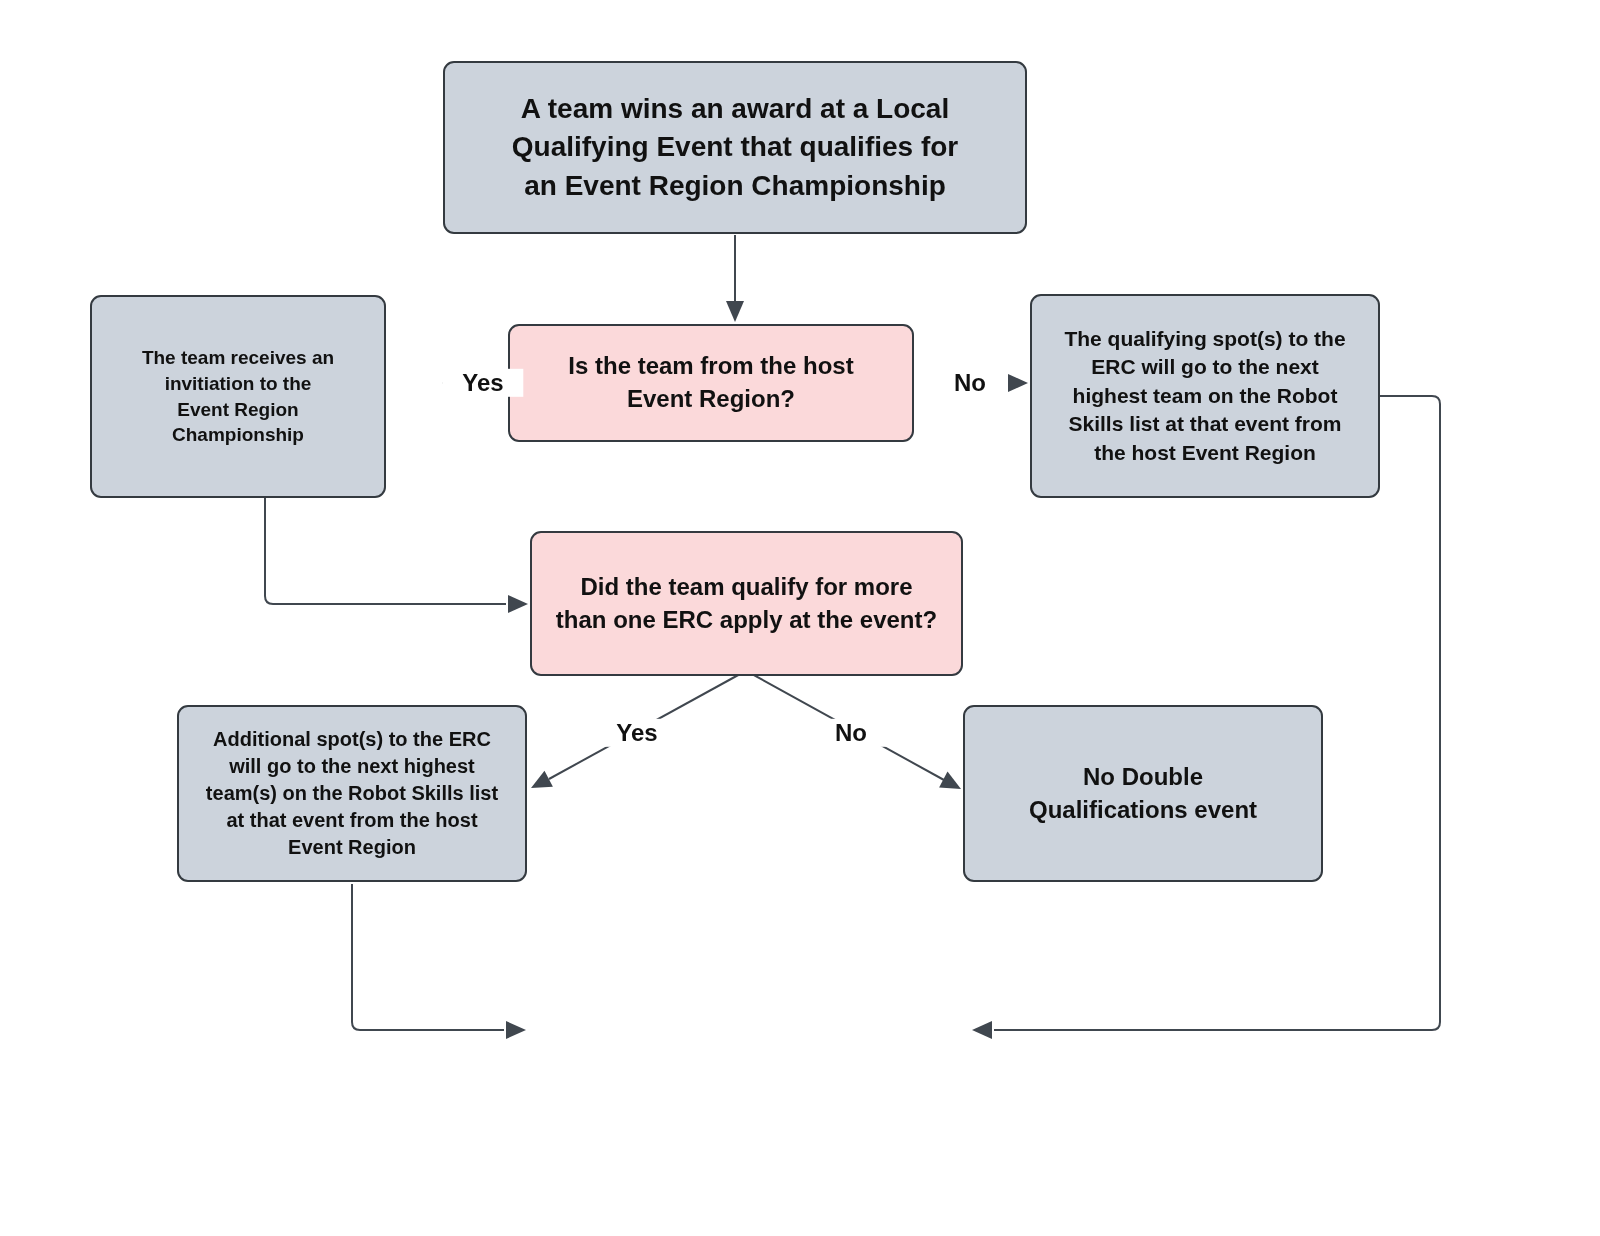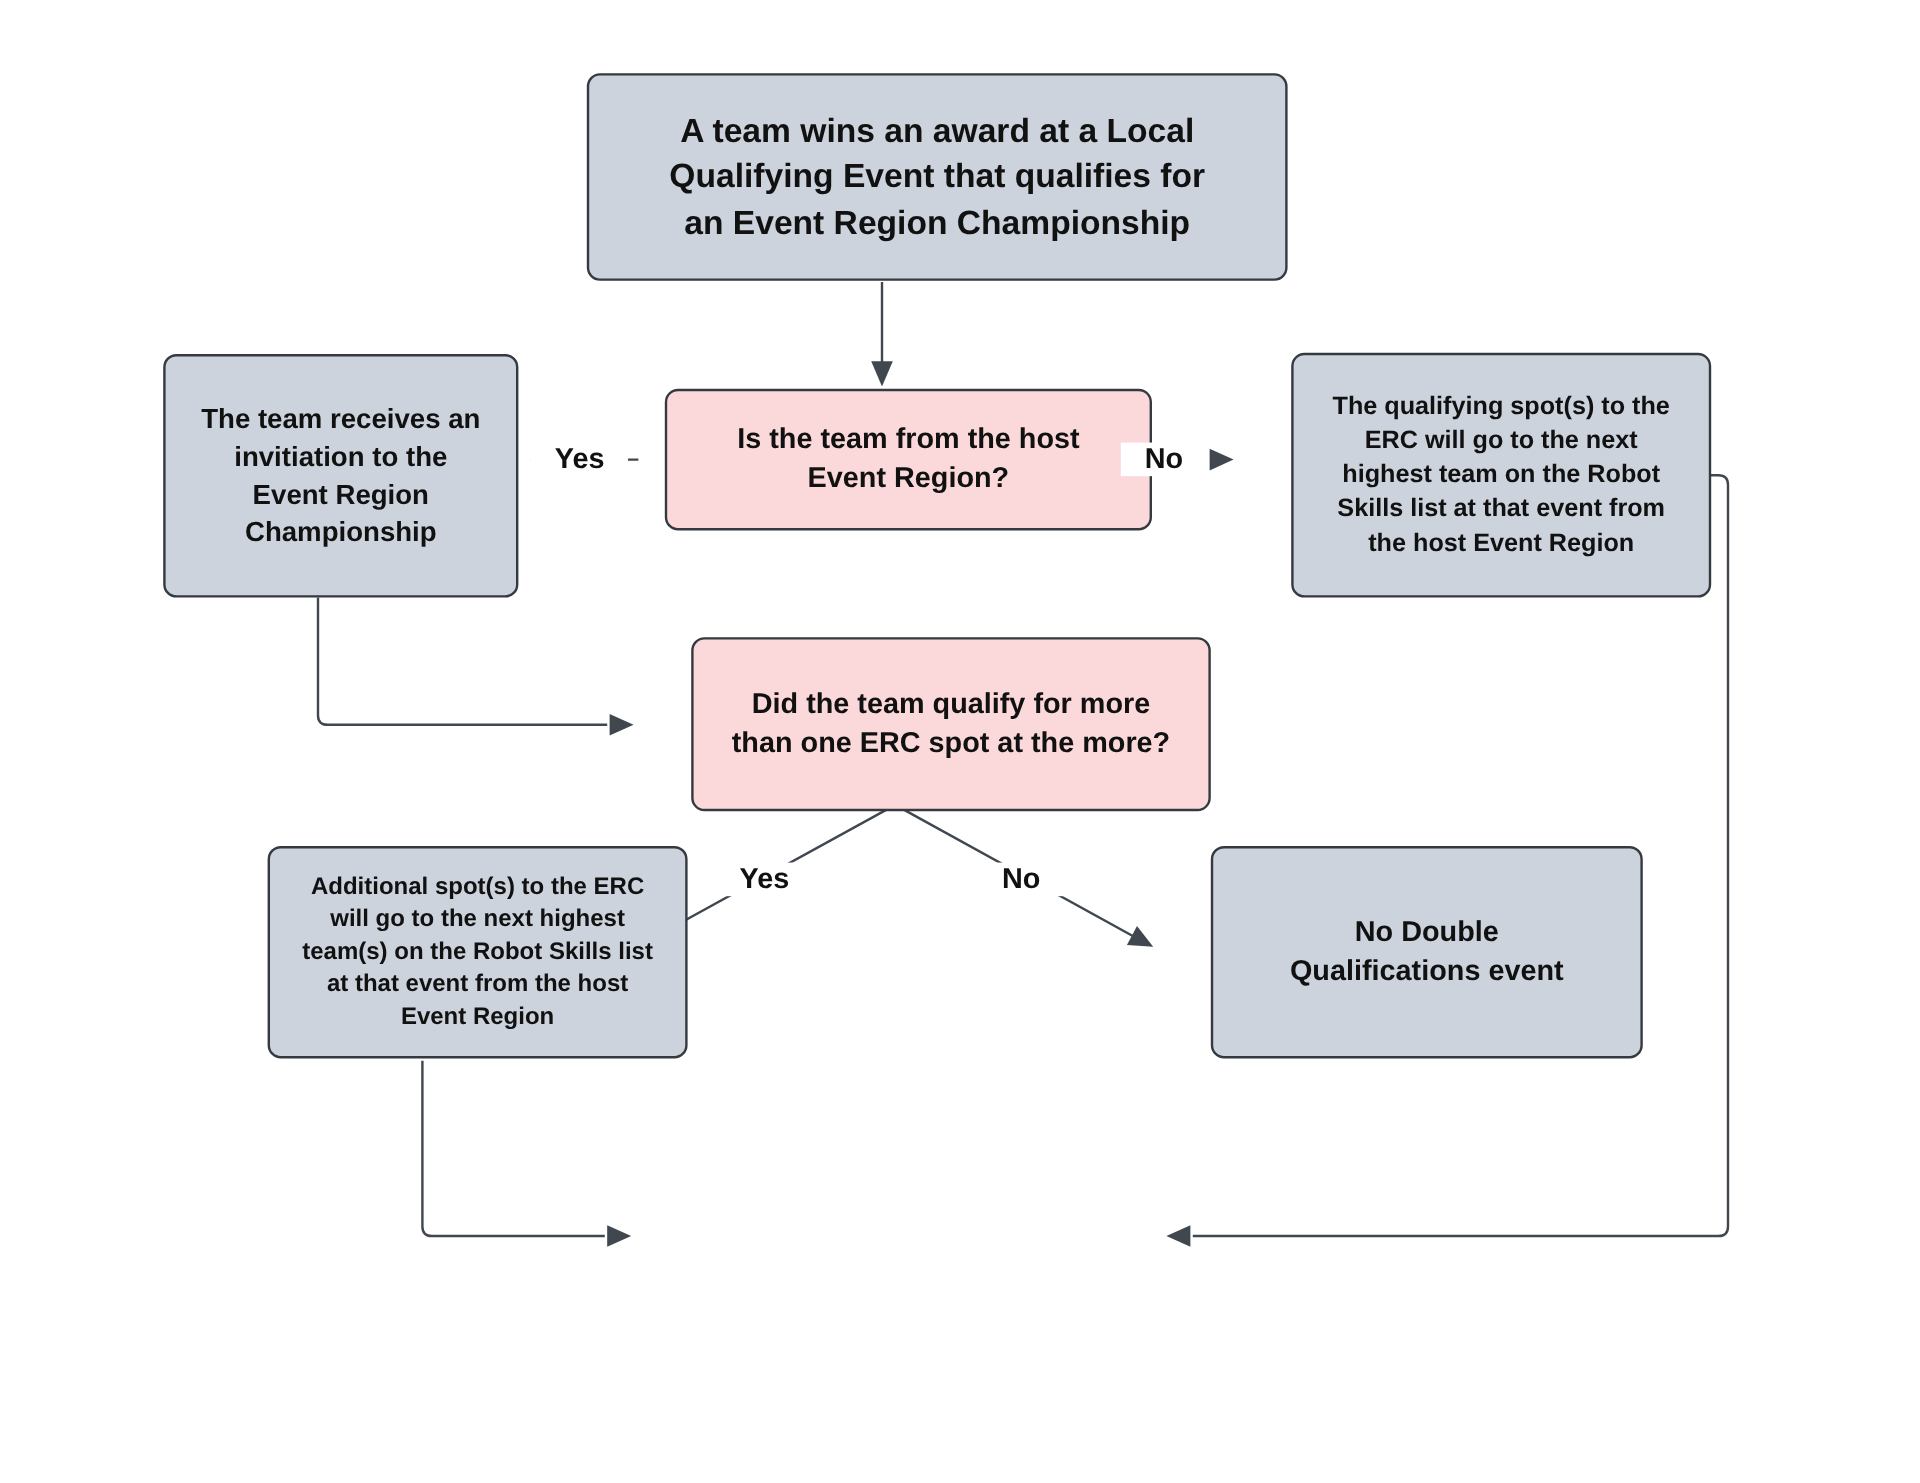--- a/index.html
+++ b/index.html
@@ -38,21 +38,20 @@
     display: flex;
     align-items: center;
     justify-content: center;
     text-align: center;
     font-weight: bold;
     color: var(--text, #111111);
     white-space: pre-line;
     line-height: 1.36;
     z-index: 1;
     padding: 2px;
-    margin-left: 46px;
   }
   .node.process { background: var(--node-fill, #ccd3dc); }
   .node.decision { background: var(--decision-fill, #fbd9da); }
   .edge-label {
     position: absolute;
     transform: translate(-50%, -50%);
     background: var(--label-bg, #ffffff);
     color: var(--text, #111111);
     font-weight: bold;
     font-size: 24px;
@@ -93,33 +92,33 @@
     <polygon points="972,1030 992,1021 992,1039"></polygon>
   </svg>
 
   <div class="node process" style="left:443px; top:61px; width:584px; height:173px; font-size:28px;">A team wins an award at a Local
 Qualifying Event that qualifies for
 an Event Region Championship</div>
 
   <div class="node decision" style="left:508px; top:324px; width:406px; height:118px; font-size:24px;">Is the team from the host
 Event Region?</div>
 
-  <div class="node process" style="left:90px; top:295px; width:296px; height:203px; font-size:23px;">The team receives an
+  <div class="node process" style="left:90px; top:295px; width:296px; height:203px; font-size:19px;">The team receives an
 invitiation to the
 Event Region
 Championship</div>
 
   <div class="node process" style="left:1030px; top:294px; width:350px; height:204px; font-size:21px;">The qualifying spot(s) to the
 ERC will go to the next
 highest team on the Robot
 Skills list at that event from
 the host Event Region</div>
 
   <div class="node decision" style="left:530px; top:531px; width:433px; height:145px; font-size:24px;">Did the team qualify for more
-than one ERC spot at the more?</div>
+than one ERC apply at the event?</div>
 
   <div class="node process" style="left:177px; top:705px; width:350px; height:177px; font-size:20px;">Additional spot(s) to the ERC
 will go to the next highest
 team(s) on the Robot Skills list
 at that event from the host
 Event Region</div>
 
   <div class="node process" style="left:963px; top:705px; width:360px; height:177px; font-size:24px;">No Double
 Qualifications event</div>
 

